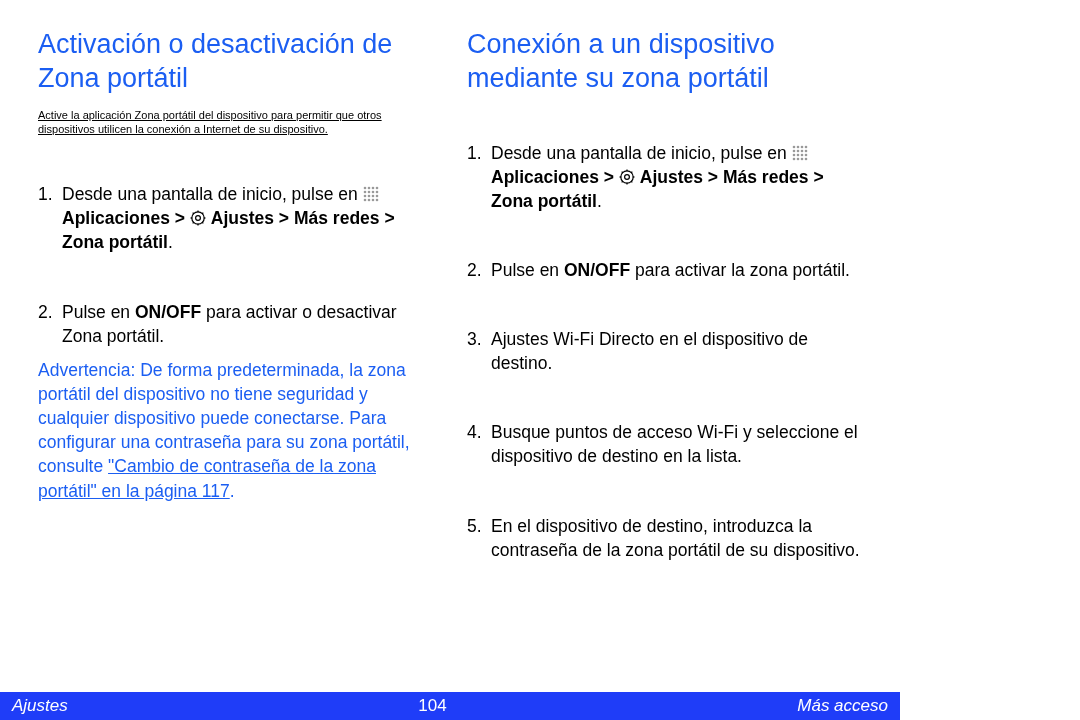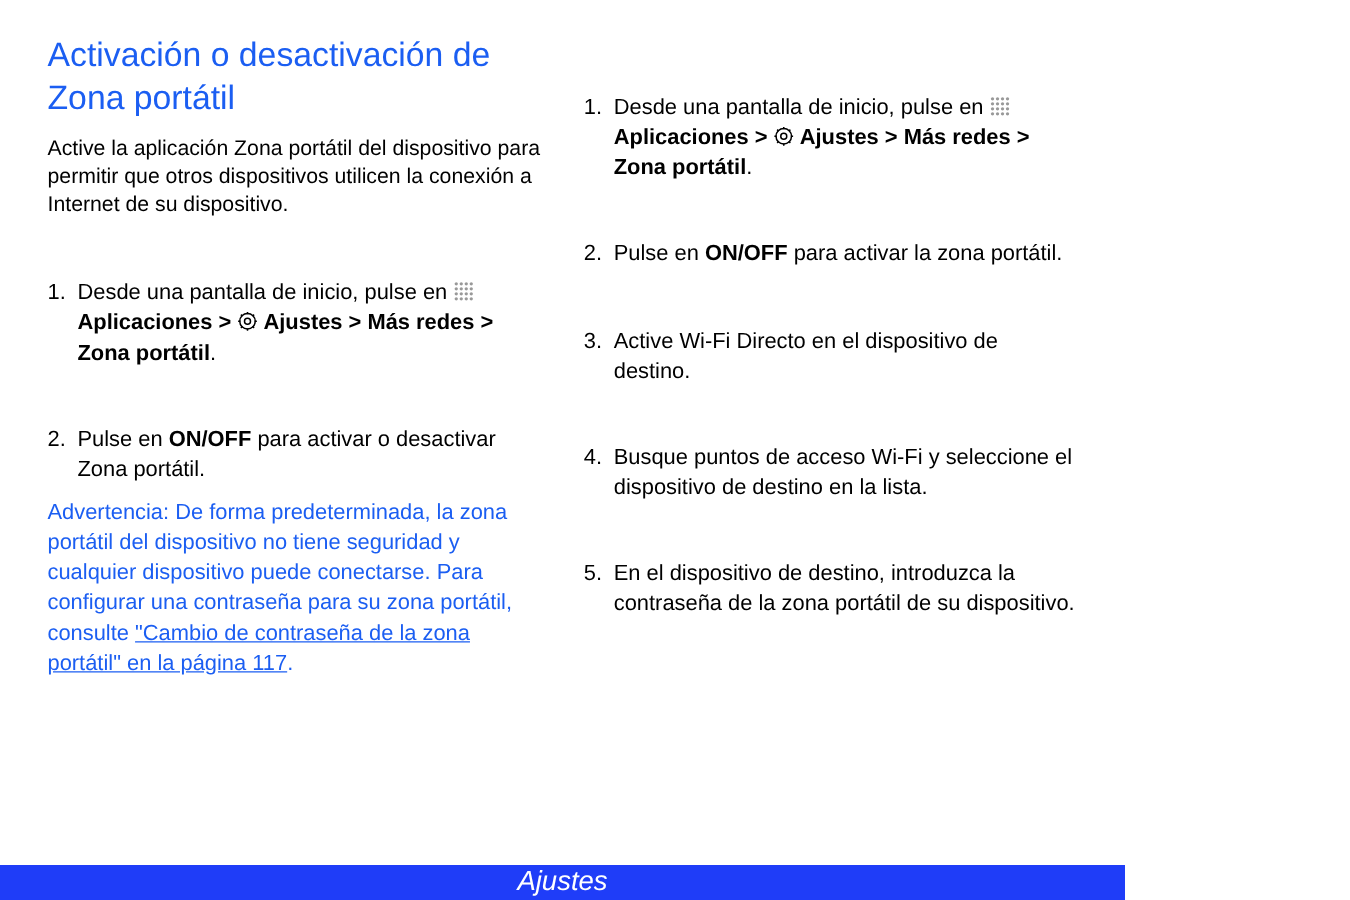--- a/index.html
+++ b/index.html
@@ -1,33 +1,33 @@
 <!DOCTYPE html>
 <html><head>
 <meta charset="utf-8">
 <style>
   * { margin: 0; padding: 0; box-sizing: border-box; }
   html, body { width: 1080px; height: 720px; font-family: Arial, Helvetica, sans-serif; background: #fff; color: #000; }
   .page { width: 900px; height: 720px; display: flex; flex-direction: column; }
   .content { flex: 1; display: flex; padding: 28px 38px 10px 38px; gap: 34px; }
   .col { flex: 1; }
   h2 { color: #1b5ef2; font-weight: 400; font-size: 27px; line-height: 1.25; margin-bottom: 12px; }
-  p.lead { font-size: 17px; line-height: 1.35; margin-bottom: 10px; }
+  p.lead { font-size: 11px; line-height: 1.35; margin-bottom: 10px; text-decoration: underline; }
   ol { list-style: none; counter-reset: item; padding-left: 0; }
   ol > li { counter-increment: item; font-size: 17.5px; line-height: 1.38; margin-bottom: 10px; padding-left: 24px; position: relative; margin-top: 45px; }
   ol > li::before { content: counter(item) "."; position: absolute; left: 0; top: 0; }
   .bold { font-weight: 700; }
   .warning { color: #1b5ef2; font-size: 17.5px; line-height: 1.38; margin-top: 6px; }
   .warning .lbl { font-weight: 400; }
   .warning .link { text-decoration: underline; }
   .inline-icon { display: inline-block; vertical-align: -2px; }
   .apps-icon { width: 16px; height: 16px; position: relative; }
   .apps-icon svg { width: 16px; height: 16px; }
   .gear-icon { width: 16px; height: 16px; }
-  .footer { background: #1b34ff; background: #1f3df8; color: #fff; height: 28px; display: flex; align-items: center; justify-content: space-between; padding: 0 12px; font-style: italic; font-size: 22px; flex-direction: column; }
+  .footer { background: #1b34ff; background: #1f3df8; color: #fff; height: 28px; display: flex; align-items: center; justify-content: space-between; padding: 0 12px; font-style: italic; font-size: 17px; }
   .footer .center { font-style: normal; }
 </style>
 </head>
 <body>
 
 <div class="page">
   <div class="content">
 
     <div class="col">
       <h2>Activación o desactivación de Zona portátil</h2>
@@ -79,20 +79,21 @@
         <li>
           <span>Pulse en </span><span class="bold">ON/OFF</span><span> para activar o desactivar Zona portátil.</span>
         </li>
       </ol>
       <p class="warning">
         <span class="lbl">Advertencia</span><span>: De forma predeterminada, la zona portátil del dispositivo no tiene seguridad y cualquier dispositivo puede conectarse. Para configurar una contraseña para su zona portátil, consulte </span><span class="link">"Cambio de contraseña de la zona portátil" en la página 117</span><span>.</span>
       </p>
     </div>
 
     <div class="col">
+      <h2>Conexión a un dispositivo mediante su zona portátil</h2>
       <ol>
         <li>
           <span>Desde una pantalla de inicio, pulse en </span>
           <span class="inline-icon apps-icon">
             <svg viewBox="0 0 16 16">
               <g fill="#999">
                 <circle cx="2" cy="2" r="1.3"></circle>
                   <circle cx="6" cy="2" r="1.3"></circle>
                   <circle cx="10" cy="2" r="1.3"></circle>
                   <circle cx="14" cy="2" r="1.3"></circle>
@@ -126,21 +127,21 @@
                 <line x1="2.7" y1="13.3" x2="4" y2="12"></line>
                   <line x1="12" y1="4" x2="13.3" y2="2.7"></line>
               </g>
             </svg>
           </span>
           <span class="bold"> Ajustes &gt; Más redes &gt; Zona portátil</span><span>.</span>
         </li>
         <li>
           <span>Pulse en </span><span class="bold">ON/OFF</span><span> para activar la zona portátil.</span>
         </li>
-        <li>Active Wi-Fi Directo en el dispositivo de destino.</li>
+        <li>Ajustes Wi-Fi Directo en el dispositivo de destino.</li>
         <li>Busque puntos de acceso Wi-Fi y seleccione el dispositivo de destino en la lista.</li>
         <li>En el dispositivo de destino, introduzca la contraseña de la zona portátil de su dispositivo.</li>
       </ol>
     </div>
 
   </div>
 
   <div class="footer">
     <span>Ajustes</span>
     <span class="center">104</span>

